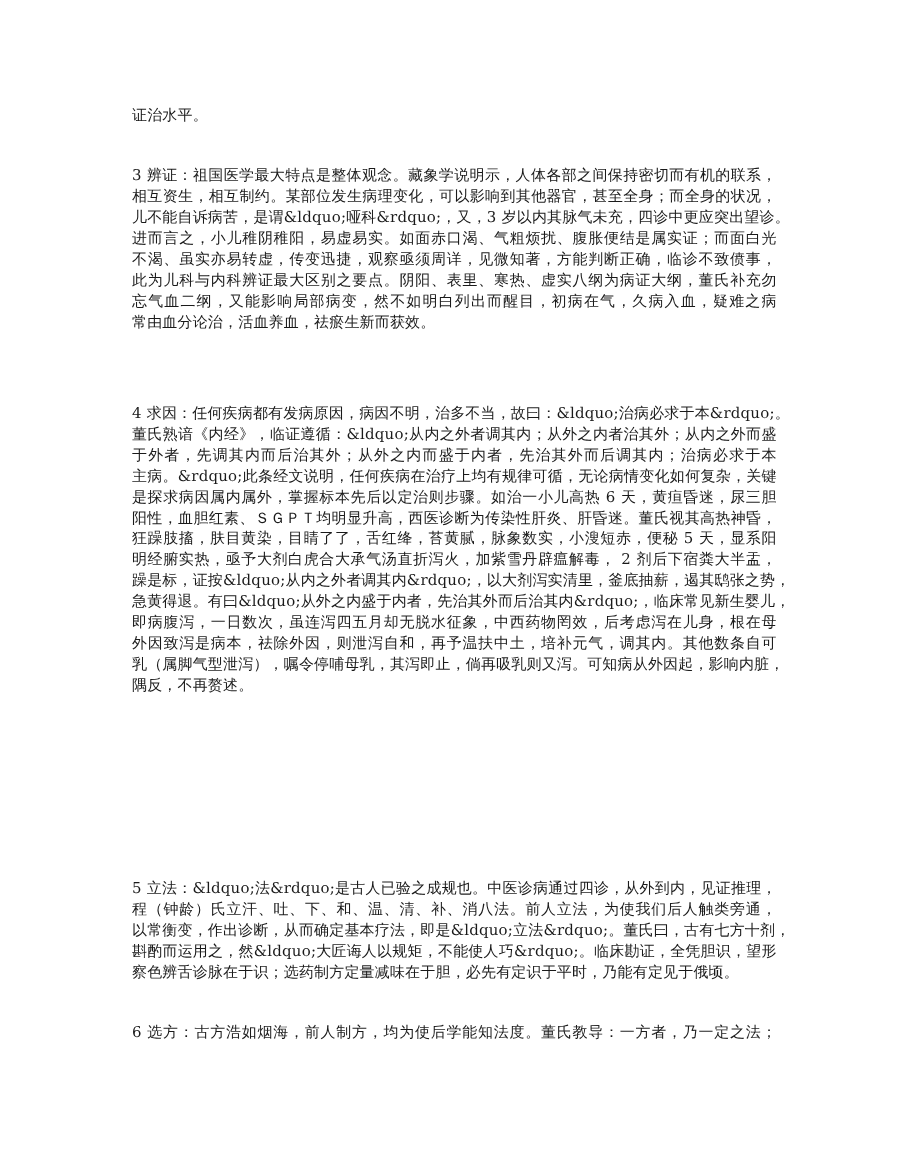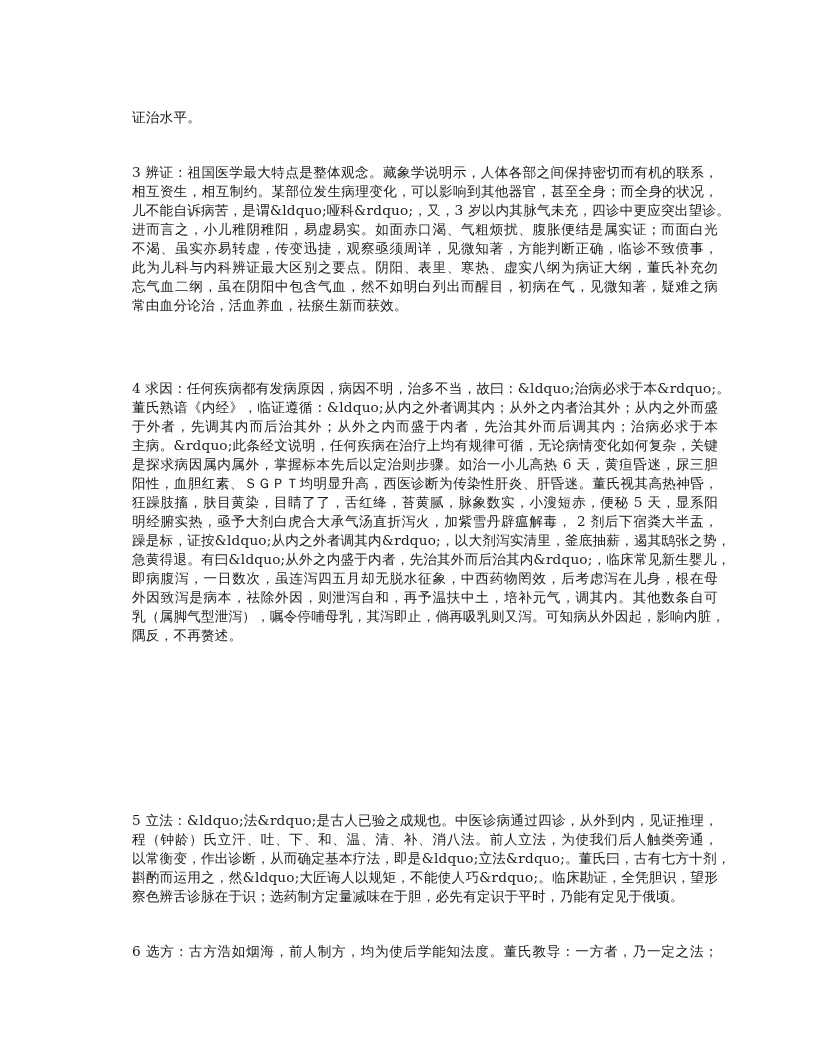--- a/index.html
+++ b/index.html
@@ -23,21 +23,21 @@
     }
     .para {
       position: absolute;
       left: 0;
       width: 586px;
       font-size: 13.6px;
       line-height: 19px;
       text-align: justify;
       letter-spacing: 0.2px;
       word-break: break-all;
-      margin: 12px;
+      margin: 0;
     }
     .para .line {
       display: block;
       white-space: nowrap;
       text-align-last: justify;
       text-align: justify;
     }
     .para .line.last {
       text-align-last: left;
     }
@@ -51,21 +51,21 @@
     <span class="line last">证治水平。</span>
   </div>
 
   <div class="para" style="top:151px;">
     <span class="line"> 3 辨证：祖国医学最大特点是整体观念。藏象学说明示，人体各部之间保持密切而有机的联系，</span>
     <span class="line">相互资生，相互制约。某部位发生病理变化，可以影响到其他器官，甚至全身；而全身的状况，</span>
     <span class="line">儿不能自诉病苦，是谓&amp;ldquo;哑科&amp;rdquo;，又，3 岁以内其脉气未充，四诊中更应突出望诊。</span>
     <span class="line">进而言之，小儿稚阴稚阳，易虚易实。如面赤口渴、气粗烦扰、腹胀便结是属实证；而面白光</span>
     <span class="line">不渴、虽实亦易转虚，传变迅捷，观察亟须周详，见微知著，方能判断正确，临诊不致偾事，</span>
     <span class="line">此为儿科与内科辨证最大区别之要点。阴阳、表里、寒热、虚实八纲为病证大纲，董氏补充勿</span>
-    <span class="line">忘气血二纲，虽在阴阳中包含气血，然不如明白列出而醒目，初病在气，见微知著，疑难之病</span>
+    <span class="line">忘气血二纲，又能影响局部病变，然不如明白列出而醒目，初病在气，久病入血，疑难之病</span>
     <span class="line last">常由血分论治，活血养血，祛瘀生新而获效。</span>
   </div>
 
   <div class="para" style="top:367px;">
     <span class="line"> 4 求因：任何疾病都有发病原因，病因不明，治多不当，故曰：&amp;ldquo;治病必求于本&amp;rdquo;。</span>
     <span class="line">董氏熟谙《内经》，临证遵循：&amp;ldquo;从内之外者调其内；从外之内者治其外；从内之外而盛</span>
     <span class="line">于外者，先调其内而后治其外；从外之内而盛于内者，先治其外而后调其内；治病必求于本</span>
     <span class="line">主病。&amp;rdquo;此条经文说明，任何疾病在治疗上均有规律可循，无论病情变化如何复杂，关键</span>
     <span class="line">是探求病因属内属外，掌握标本先后以定治则步骤。如治一小儿高热 6 天，黄疸昏迷，尿三胆</span>
     <span class="line">阳性，血胆红素、ＳＧＰＴ均明显升高，西医诊断为传染性肝炎、肝昏迷。董氏视其高热神昏，</span>

